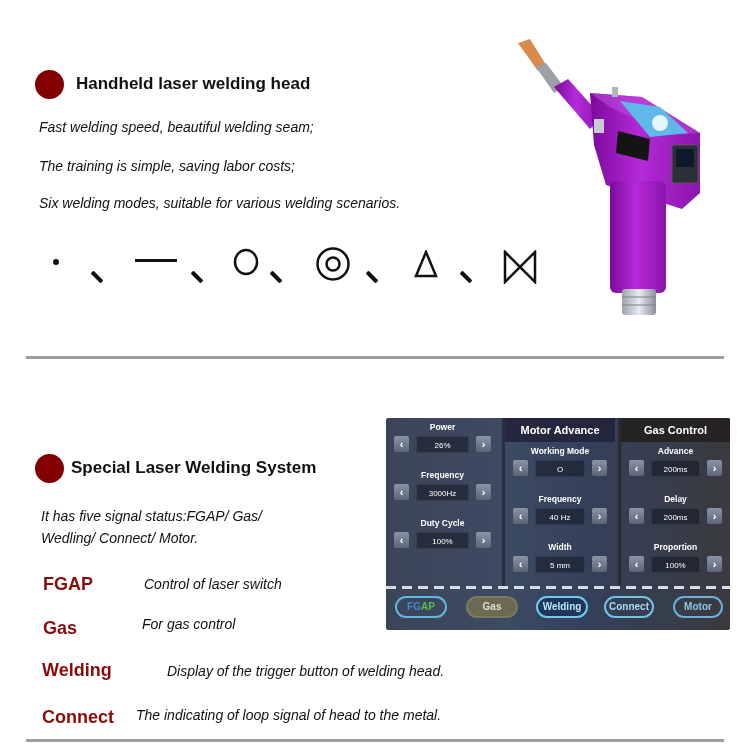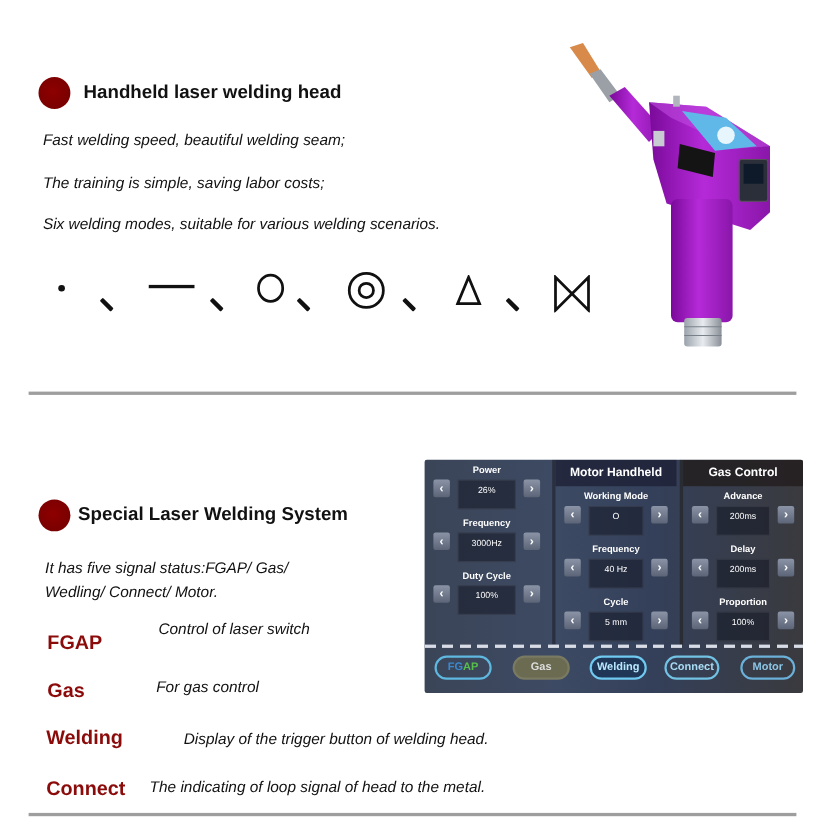--- a/index.html
+++ b/index.html
@@ -32,21 +32,21 @@
     background: rgba(40,22,28,0.75); }
   .col-motor .col-title { background: rgba(30,32,55,0.8); }
   .col-gas .col-title { background: rgba(35,30,32,0.85); }
   .param { position: relative; height: 48px; }
   .param-label { display: block; text-align: center; color: #fff; font-weight: bold; font-size: 8.5px; padding-top: 4px; height: 18px; }
   .stepper { position: absolute; top: 18px; left: 8px; right: 8px; height: 17px; }
   .arrow { position: absolute; top: 0; width: 15px; height: 16px; background: linear-gradient(#8a94a6, #5b6577);
     color: #fff; font-size: 11px; font-weight: bold; line-height: 16px; text-align: center; border-radius: 2px; }
   .arrow.left { left: 0; }
   .arrow.right { right: 0; }
-  .val { position: absolute; left: 22px; right: 22px; top: 0; height: 27px; background: rgba(20,24,36,0.55);
+  .val { position: absolute; left: 22px; right: 22px; top: 0; height: 17px; background: rgba(20,24,36,0.55);
     color: #fff; font-size: 8px; line-height: 17px; text-align: center; border: 1px solid rgba(255,255,255,0.08); }
   .dash { position: absolute; left: 0; top: 168px; width: 344px; height: 3px;
     background: repeating-linear-gradient(90deg, #d8dce6 0 10px, transparent 10px 16px); }
   .signals { position: absolute; left: 0; top: 178px; width: 344px; height: 24px; }
   .sig { position: absolute; top: 0; height: 22px; border-radius: 11px; font-size: 10px; font-weight: bold;
     line-height: 18px; text-align: center; border: 2px solid #5fb8e0; color: #9ad4ef; }
   .sig-fgap { left: 9px; width: 52px; color: #3a8ad0; }
   .sig-fgap .ap { color: #57c04a; }
   .sig-gas { left: 80px; width: 52px; border-color: #7a7a62; background: #6b6b52; color: #ddd; }
   .sig-welding { left: 150px; width: 52px; background: #1f3656; color: #b8e8ff; border-color: #6fc9f0; }
@@ -132,21 +132,21 @@
 </svg>
 
 <div class="divider" style="top:356px;"></div>
 
 <div class="bullet-dot" style="left:35px; top:454px;"></div>
 <div class="heading" style="left:71px; top:458px;">Special Laser Welding System</div>
 <div class="ital" style="left:41px; top:508px;">It has five signal status:FGAP/ Gas/</div>
 <div class="ital" style="left:41px; top:530px;">Wedling/ Connect/ Motor.</div>
 
 <div class="term" style="left:43px; top:574px;">FGAP</div>
-<div class="ital" style="left:144px; top:563px;">Control of laser switch</div>
+<div class="ital" style="left:144px; top:576px;">Control of laser switch</div>
 <div class="term" style="left:43px; top:618px;">Gas</div>
 <div class="ital" style="left:142px; top:616px;">For gas control</div>
 <div class="term" style="left:42px; top:660px;">Welding</div>
 <div class="ital" style="left:141px; top:663px;margin-left:26px;">Display of the trigger button of welding head.</div>
 <div class="term" style="left:42px; top:707px;">Connect</div>
 <div class="ital" style="left:136px; top:707px;">The indicating of loop signal of head to the metal.</div>
 
 <div class="screen">
   <div class="col col-laser">
     <div class="param">
@@ -169,39 +169,39 @@
       <span class="param-label">Duty Cycle</span>
       <div class="stepper">
         <span class="arrow left">‹</span>
         <span class="val">100%</span>
         <span class="arrow right">›</span>
       </div>
     </div>
   </div>
 
   <div class="col col-motor">
-    <div class="col-title">Motor Handheld</div>
+    <div class="col-title">Motor Advance</div>
     <div class="param">
       <span class="param-label">Working Mode</span>
       <div class="stepper">
         <span class="arrow left">‹</span>
         <span class="val">O</span>
         <span class="arrow right">›</span>
       </div>
     </div>
     <div class="param">
       <span class="param-label">Frequency</span>
       <div class="stepper">
         <span class="arrow left">‹</span>
         <span class="val">40 Hz</span>
         <span class="arrow right">›</span>
       </div>
     </div>
     <div class="param">
-      <span class="param-label">Cycle</span>
+      <span class="param-label">Width</span>
       <div class="stepper">
         <span class="arrow left">‹</span>
         <span class="val">5 mm</span>
         <span class="arrow right">›</span>
       </div>
     </div>
   </div>
 
   <div class="col col-gas">
     <div class="col-title">Gas Control</div>

